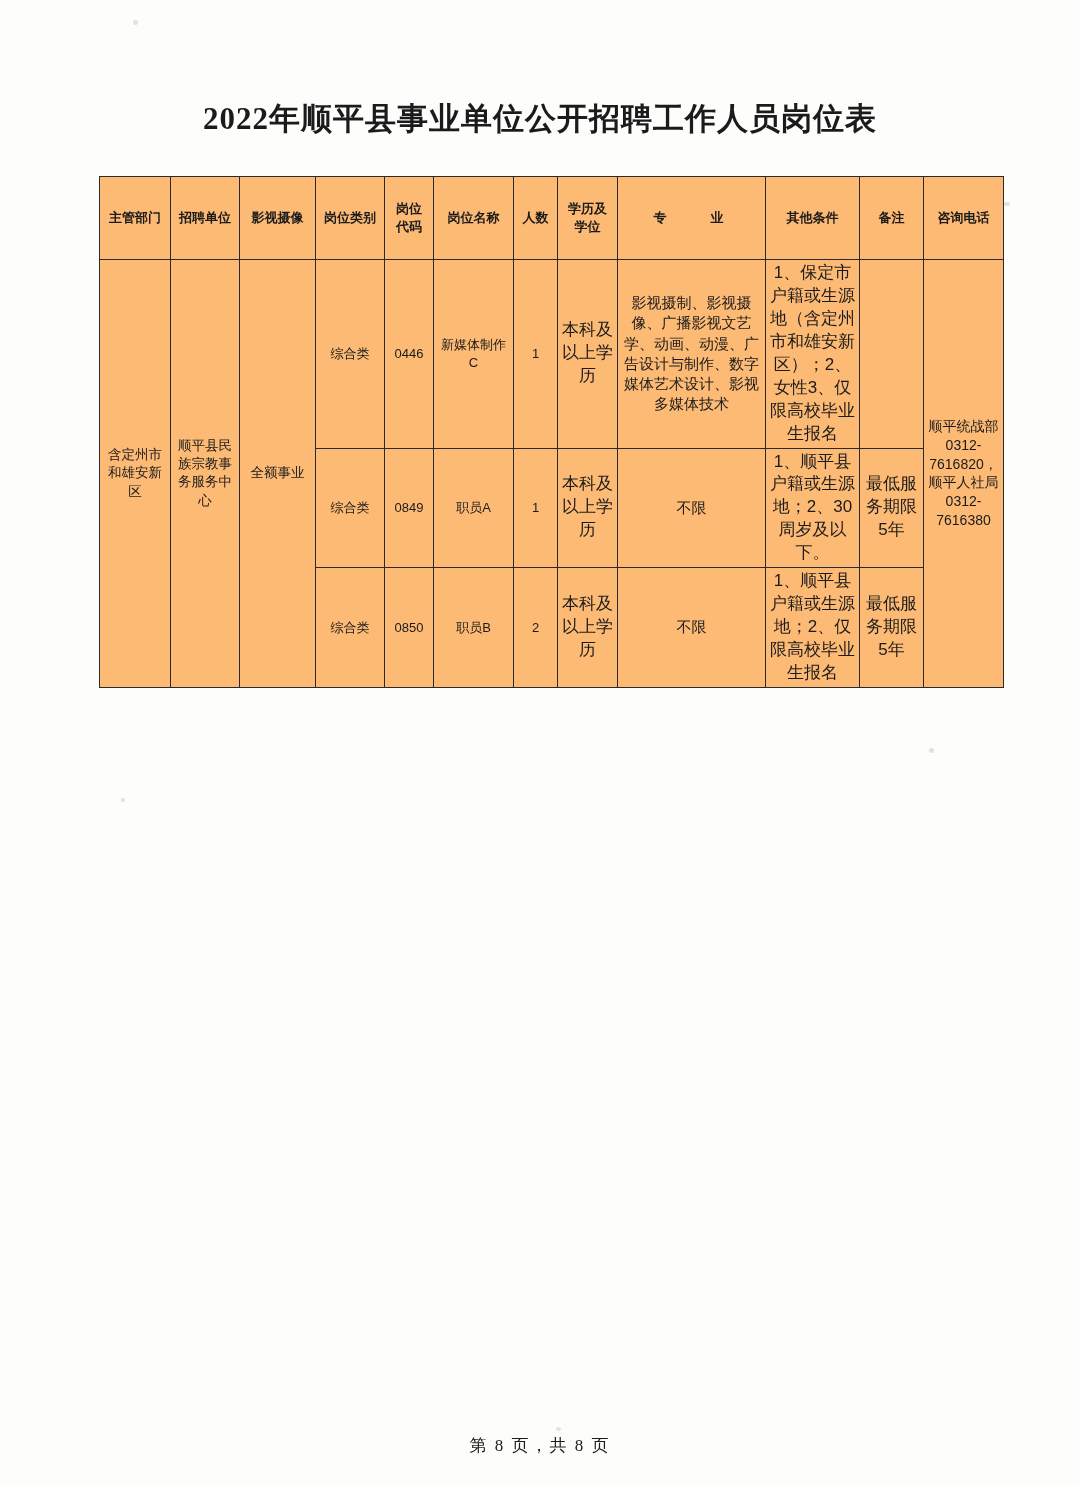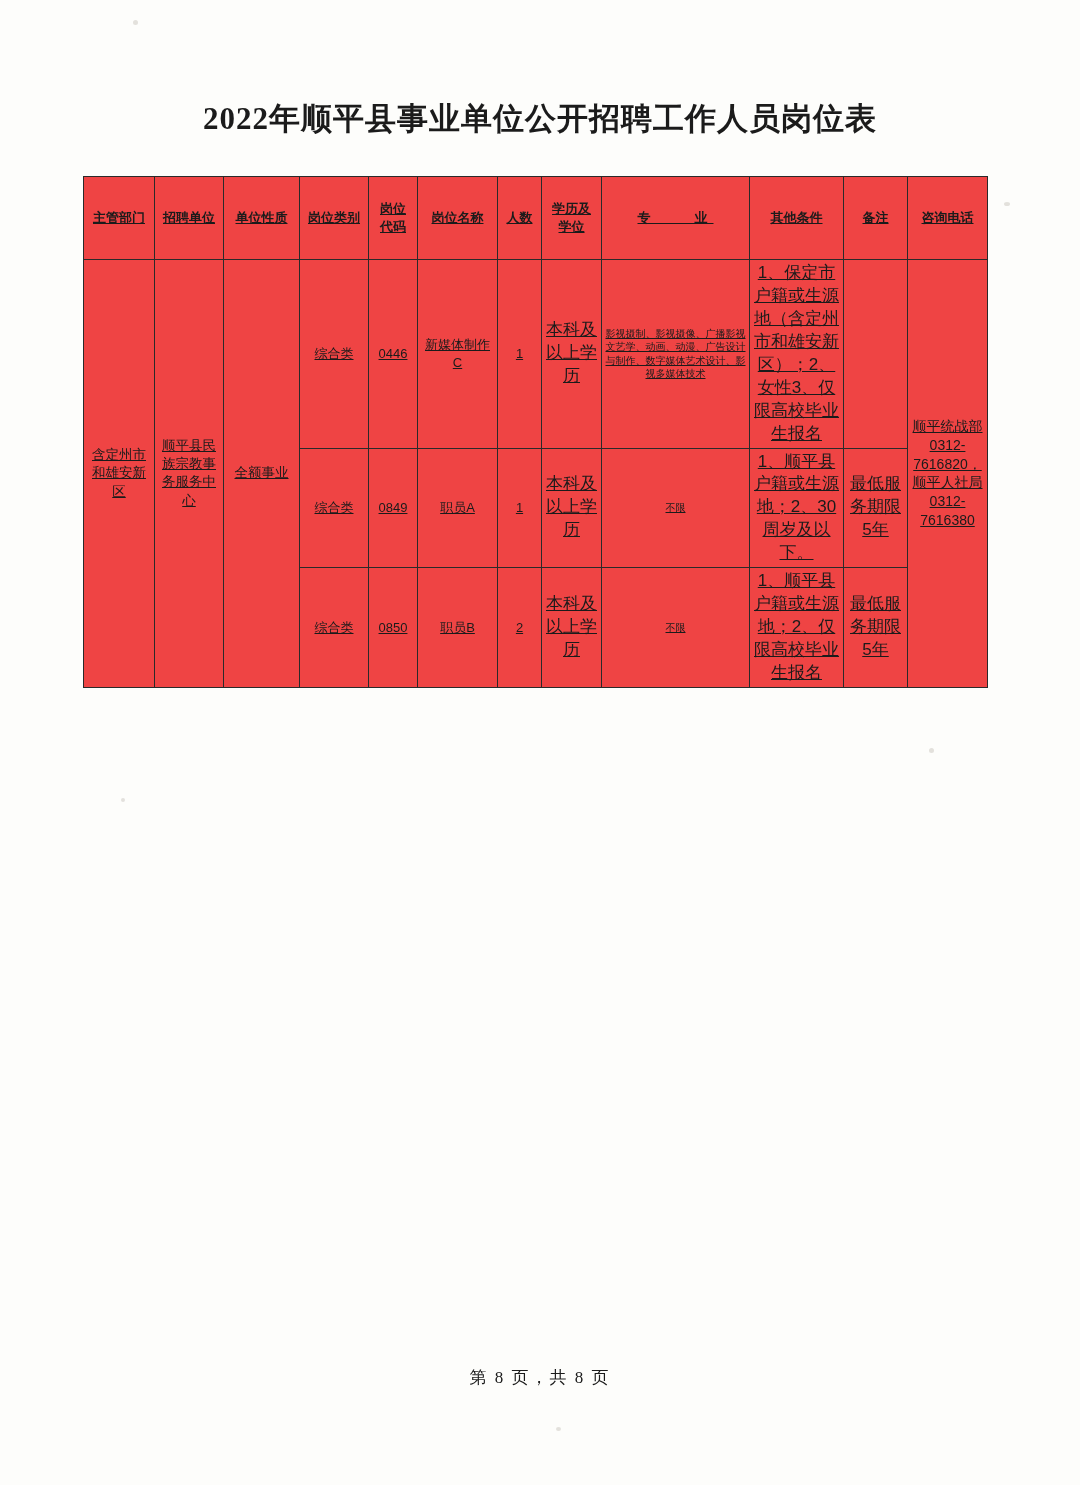--- a/index.html
+++ b/index.html
@@ -36,26 +36,25 @@
     text-align: center;
     font-size: 31px;
     font-weight: bold;
     letter-spacing: 1px;
     font-family: "Liberation Serif", "DejaVu Serif", serif;
   }
 
   table.job-table {
     position: absolute;
     top: 176px;
-    left: 83px;
+    left: 99px;
     width: 884px;
     border-collapse: collapse;
     table-layout: fixed;
-    background: #ef4444;
-    text-decoration: underline;
+    background: #fdba74;
   }
   table.job-table th,
   table.job-table td {
     border: 1px solid #2a2a2a;
     text-align: center;
     vertical-align: middle;
     padding: 2px 3px;
     line-height: 1.35;
   }
   thead th {
@@ -68,21 +67,21 @@
     letter-spacing: 6px;
   }
   tbody td {
     font-size: 13px;
     font-family: "Liberation Sans", sans-serif;
   }
   td.cell-major {
     font-size: 13.5px;
   }
   td.cell-small {
-    font-size: 10px;
+    font-size: 15px;
     text-align: left;
     line-height: 1.5;
     padding: 4px 5px;
   }
   td.cell-left {
     text-align: left;
     font-size: 17px;
     line-height: 1.5;
     padding: 5px 6px;
   }
@@ -93,21 +92,21 @@
   td.cell-note {
     font-size: 17px;
     line-height: 1.5;
   }
   .nowrap-col {
     word-break: break-all;
   }
 
   .footer {
     position: absolute;
-    top: 1366px;
+    top: 1434px;
     left: 0;
     width: 100%;
     text-align: center;
     font-size: 17px;
     letter-spacing: 2px;
     font-family: "Liberation Serif", "DejaVu Serif", serif;
   }
 </style>
 </head>
 <body>
@@ -135,21 +134,21 @@
     <col style="width:60px">
     <col style="width:148px">
     <col style="width:94px">
     <col style="width:64px">
     <col style="width:80px">
   </colgroup>
   <thead>
     <tr>
       <th>主管部门</th>
       <th>招聘单位</th>
-      <th>单位性质</th>
+      <th>影视摄像</th>
       <th>岗位类别</th>
       <th>
         <div>岗位</div>
         <div>代码</div>
       </th>
       <th>岗位名称</th>
       <th>人数</th>
       <th>
         <div>学历及</div>
         <div>学位</div>

